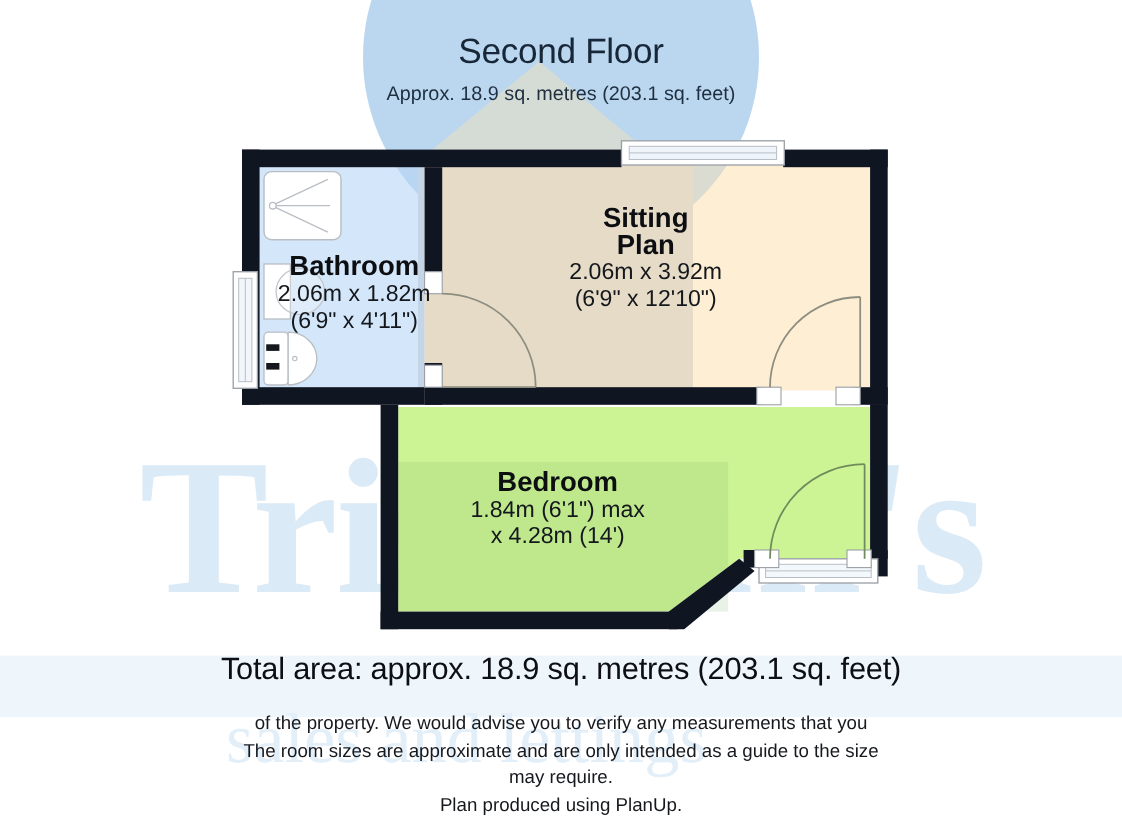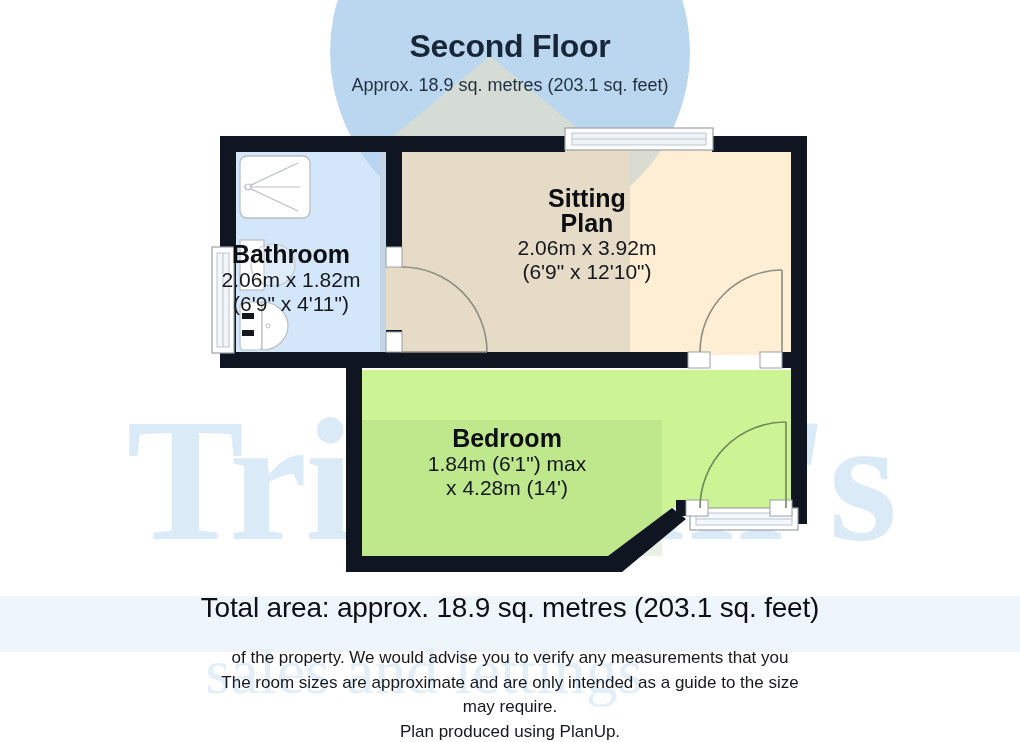--- a/index.html
+++ b/index.html
@@ -37,36 +37,36 @@
     line-height:1;
   }
   #wm-band{
     left:0;top:596px;width:1020px;height:56px;background:#eef6fc;
   }
 
   
   #header{position:absolute;left:0;top:0;width:1020px;text-align:center;}
   #plan-title{
     margin:0;padding-top:28px;
-    font-size:32px;font-weight:700;letter-spacing:-.3px;color:#13161c;
+    font-size:32px;font-weight:400;letter-spacing:-.3px;color:#13161c;
   }
   #plan-subtitle{
     margin:0;padding-top:10px;font-size:18px;color:#1d2026;
   }
 
   
   #plan-wrap{position:absolute;left:0;top:0;width:1020px;height:742px;}
   #plan-svg{position:absolute;left:0;top:0;}
 
   
   .room-label{position:absolute;text-align:center;line-height:1.12;}
   .room-name{font-size:25px;font-weight:700;color:#0c0e12;white-space:nowrap;}
   .room-dim{font-size:21px;font-weight:400;color:#14171c;white-space:nowrap;}
 
-  #label-bathroom{left:135px;top:228px;width:312px;margin-top:12px;}
+  #label-bathroom{left:166px;top:228px;width:312px;}
   #label-sitting{left:452px;top:186px;width:270px;}
   #label-bedroom{left:352px;top:424px;width:310px;}
   #label-sitting .room-name{line-height:1.0;}
 
   
   #footer{position:absolute;left:0;top:592px;width:1020px;text-align:center;}
   #total-area{
     margin:0;font-size:28px;font-weight:400;color:#0d0f14;letter-spacing:-.2px;
   }
   #disclaimer{

